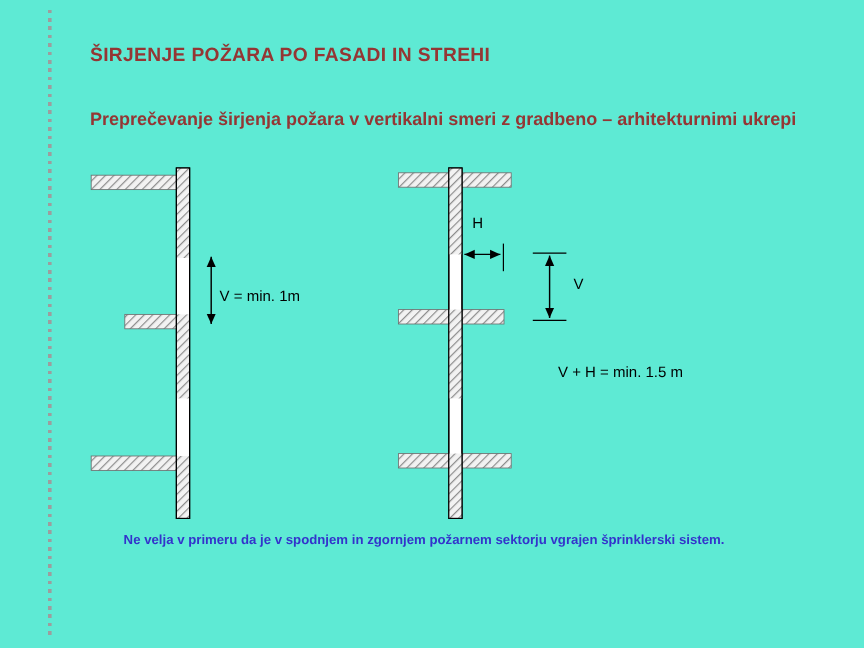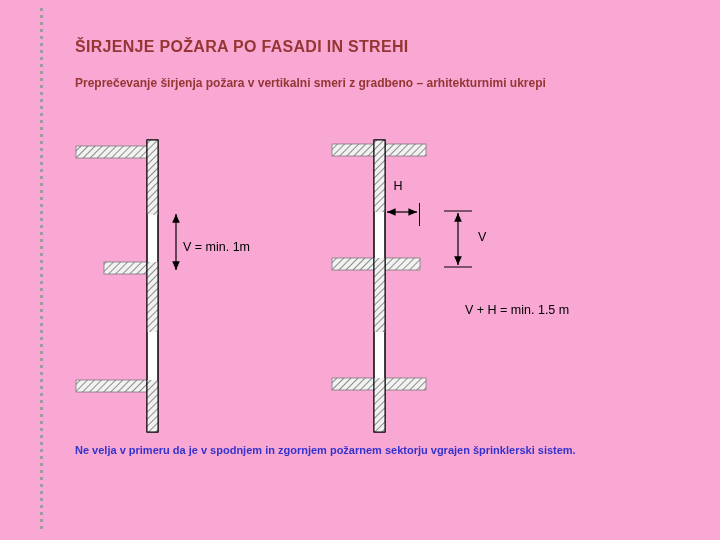--- a/index.html
+++ b/index.html
@@ -1,43 +1,43 @@
 <!DOCTYPE html>
 <html style="--accent-red: #943634; --accent-blue: #3333CC; --line-black: #000000; --hatch-gray: #8c8c8c; --border-gray: #9d9d9d;"><head>
 <meta charset="utf-8">
 <style>
   html,body{margin:0;padding:0;}
   body{
     width:720px;height:540px;position:relative;overflow:hidden;
     background:#ffffff;
     font-family:"Liberation Sans", sans-serif;
   }
-  .slide{position:absolute;inset:0;background:#f9a8d4;text-decoration:underline;}
+  .slide{position:absolute;inset:0;background:#5eead4;text-decoration:underline;}
   .left-border{
     position:absolute;left:40px;top:8px;bottom:8px;width:3px;
     background:repeating-linear-gradient(to bottom, var(--border-gray,#9d9d9d) 0 3px, transparent 3px 7px);
   }
   .title{
     position:absolute;left:75px;top:38px;margin:0;
     font-size:16px;font-weight:bold;letter-spacing:.3px;
     color:var(--accent-red,#943634);
   }
   .subtitle{
-    position:absolute;left:75px;top:76px;
-    font-size:12px;font-weight:bold;
+    position:absolute;left:75px;top:91px;
+    font-size:15px;font-weight:bold;
     color:var(--accent-red,#943634);
   }
   .diagram{position:absolute;left:0;top:0;width:720px;height:540px;}
   .footer{
     position:absolute;left:75px;top:444px;width:596px;
     font-size:11px;font-weight:bold;line-height:13.5px;
   }
   .footer p{margin:0;}
   .footer .red{color:var(--accent-red,#943634);}
-  .footer .blue{color:var(--accent-blue,#3333CC);}
+  .footer .blue{color:var(--accent-blue,#3333CC);margin-left:28px;}
 
   svg text{font-family:"Liberation Sans", sans-serif;font-size:12.5px;fill:#000;}
   .hatch{fill:url(#hatch);stroke:#6e6e6e;stroke-width:.7;}
   .wall-white{fill:#ffffff;stroke:#000;stroke-width:1;}
   .wall-hatch{fill:url(#hatch);stroke:none;}
   .wall-edge{fill:none;stroke:#000;stroke-width:1;}
   .dim{stroke:#000;stroke-width:1.2;}
   .ext{stroke:#000;stroke-width:1;}
 </style>
 </head>

